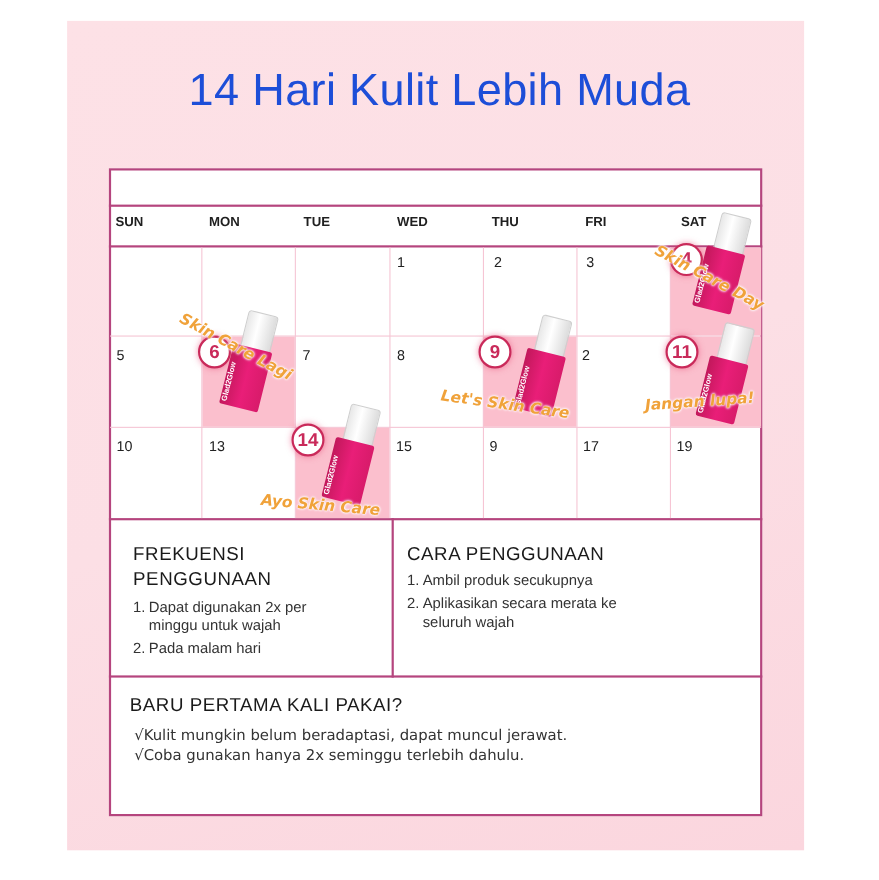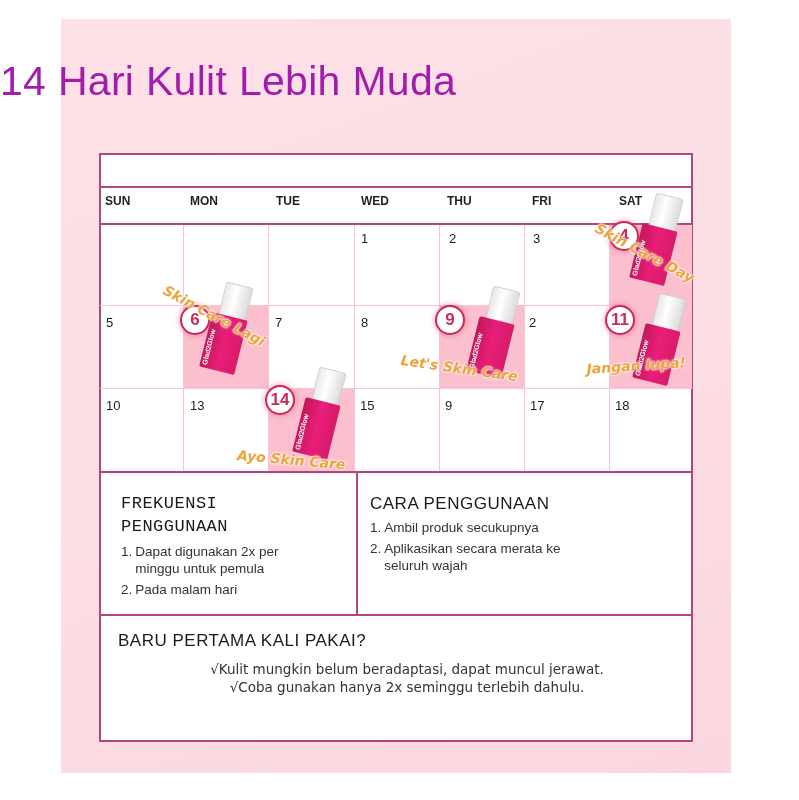--- a/index.html
+++ b/index.html
@@ -5,22 +5,22 @@
   html, body { margin: 0; padding: 0; }
   body {
     width: 799px; height: 800px; background: #ffffff; position: relative; overflow: hidden;
     font-family: "DejaVu Sans", sans-serif;
   }
   .panel {
     position: absolute; left: 61px; top: 19px; width: 670px; height: 754px;
     background: linear-gradient(160deg, #fde1e6 0%, #fcdfe5 50%, #fbd6de 100%);
   }
   .title {
-    position: absolute; left: 0; top: 58px; width: 799px; text-align: left;
-    font-family: "Liberation Sans", sans-serif; font-size: 41px; color: #a21caf;
+    position: absolute; left: 0; top: 58px; width: 799px; text-align: center;
+    font-family: "Liberation Sans", sans-serif; font-size: 41px; color: #1d4ed8;
     letter-spacing: 0.3px;
   }
   .box {
     position: absolute; left: 99px; top: 153px; width: 594px; height: 589px;
     background: #ffffff; border: 2px solid #b5457e; box-sizing: border-box;
   }
   .hline { position: absolute; left: 99px; width: 594px; height: 2px; background: #b5457e; }
   .vline-thin { position: absolute; width: 1px; background: #f6c5d4; }
   .hline-thin { position: absolute; height: 1px; background: #f6c5d4; }
   .vline { position: absolute; width: 2px; background: #b5457e; }
@@ -68,21 +68,21 @@
   .info-list {
     position: absolute; font-family: "Liberation Sans", sans-serif; font-size: 13.5px;
     color: #333; line-height: 17px; margin: 0; padding: 0; list-style: none;
   }
   .info-list li { margin-bottom: 4px; display: flex; }
   .info-list li .n { flex: 0 0 auto; margin-right: 3px; }
   .check-list {
     position: absolute; left: 122px; top: 660px; width: 570px;
     font-family: "DejaVu Sans", sans-serif; font-size: 13.5px; color: #333; line-height: 18px;
   }
-  .check-list div { white-space: normal; text-align: center; }
+  .check-list div { white-space: normal; }
 </style>
 </head>
 <body>
 
 <div class="panel"></div>
 
 <div class="title">14 Hari Kulit Lebih Muda</div>
 
 <div class="box"></div>
 
@@ -122,21 +122,21 @@
 <div class="daynum" style="left:106px; top:315px;">5</div>
 <div class="daynum" style="left:275px; top:315px;">7</div>
 <div class="daynum" style="left:361px; top:315px;">8</div>
 <div class="daynum" style="left:529px; top:315px;">2</div>
 
 <div class="daynum" style="left:106px; top:398px;">10</div>
 <div class="daynum" style="left:190px; top:398px;">13</div>
 <div class="daynum" style="left:360px; top:398px;">15</div>
 <div class="daynum" style="left:445px; top:398px;">9</div>
 <div class="daynum" style="left:530px; top:398px;">17</div>
-<div class="daynum" style="left:615px; top:398px;">18</div>
+<div class="daynum" style="left:615px; top:398px;">19</div>
 
 <div class="bottle" style="left:637px; top:194px;">
   <div class="cap"></div>
     <div class="body"></div>
   <div class="brand">Glad2Glow</div>
 </div>
 <div class="bottle" style="left:207px; top:283px;">
   <div class="cap"></div>
     <div class="body"></div>
   <div class="brand">Glad2Glow</div>
@@ -162,28 +162,28 @@
 <div class="badge" style="left:435px; top:305px;">9</div>
 <div class="badge" style="left:605px; top:305px;">11</div>
 <div class="badge" style="left:265px; top:385px;text-align:right;">14</div>
 
 <div class="note" style="left:600px; top:220px; transform:rotate(28deg); transform-origin:left top;">Skin Care Day</div>
 <div class="note" style="left:168px; top:282px; transform:rotate(28deg); transform-origin:left top;">Skin Care Lagi</div>
 <div class="note" style="left:402px; top:352px; transform:rotate(8deg); transform-origin:left top;">Let's Skin Care</div>
 <div class="note" style="left:586px; top:361px; transform:rotate(-4deg); transform-origin:left top;">Jangan lupa!</div>
 <div class="note" style="left:238px; top:447px; transform:rotate(5deg); transform-origin:left top;">Ayo Skin Care</div>
 
-<div class="info-head" style="left:121px; top:492px;font-family:Liberation Mono, monospace;">
+<div class="info-head" style="left:121px; top:492px;">
   <div>FREKUENSI</div>
   <div>PENGGUNAAN</div>
 </div>
 <ul class="info-list" style="left:121px; top:543px; width:200px;">
   <li>
       <span class="n">1.</span>
-      <span>Dapat digunakan 2x per minggu untuk pemula</span>
+      <span>Dapat digunakan 2x per minggu untuk wajah</span>
     </li>
   <li>
       <span class="n">2.</span>
       <span>Pada malam hari</span>
     </li>
 </ul>
 
 <div class="info-head" style="left:370px; top:492px;">CARA PENGGUNAAN</div>
 <ul class="info-list" style="left:370px; top:519px; width:230px;">
   <li>

